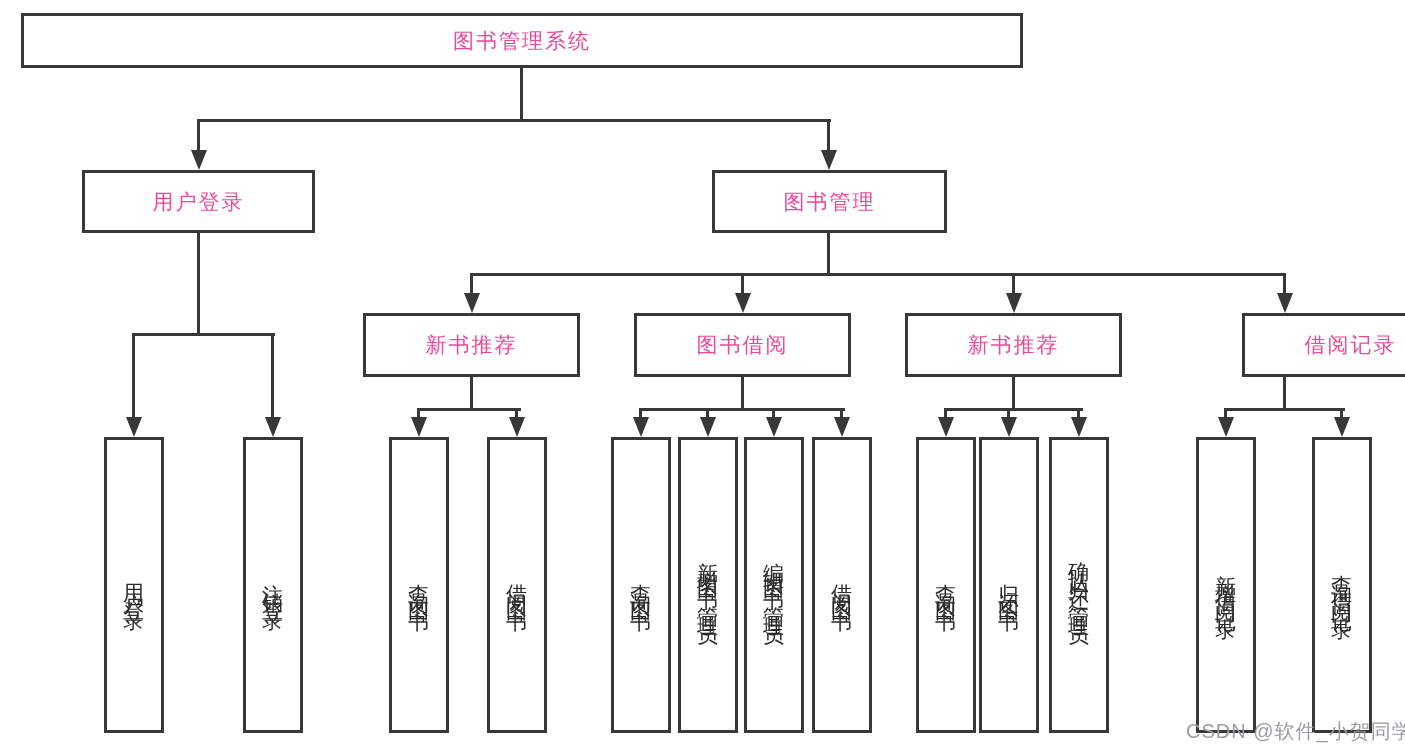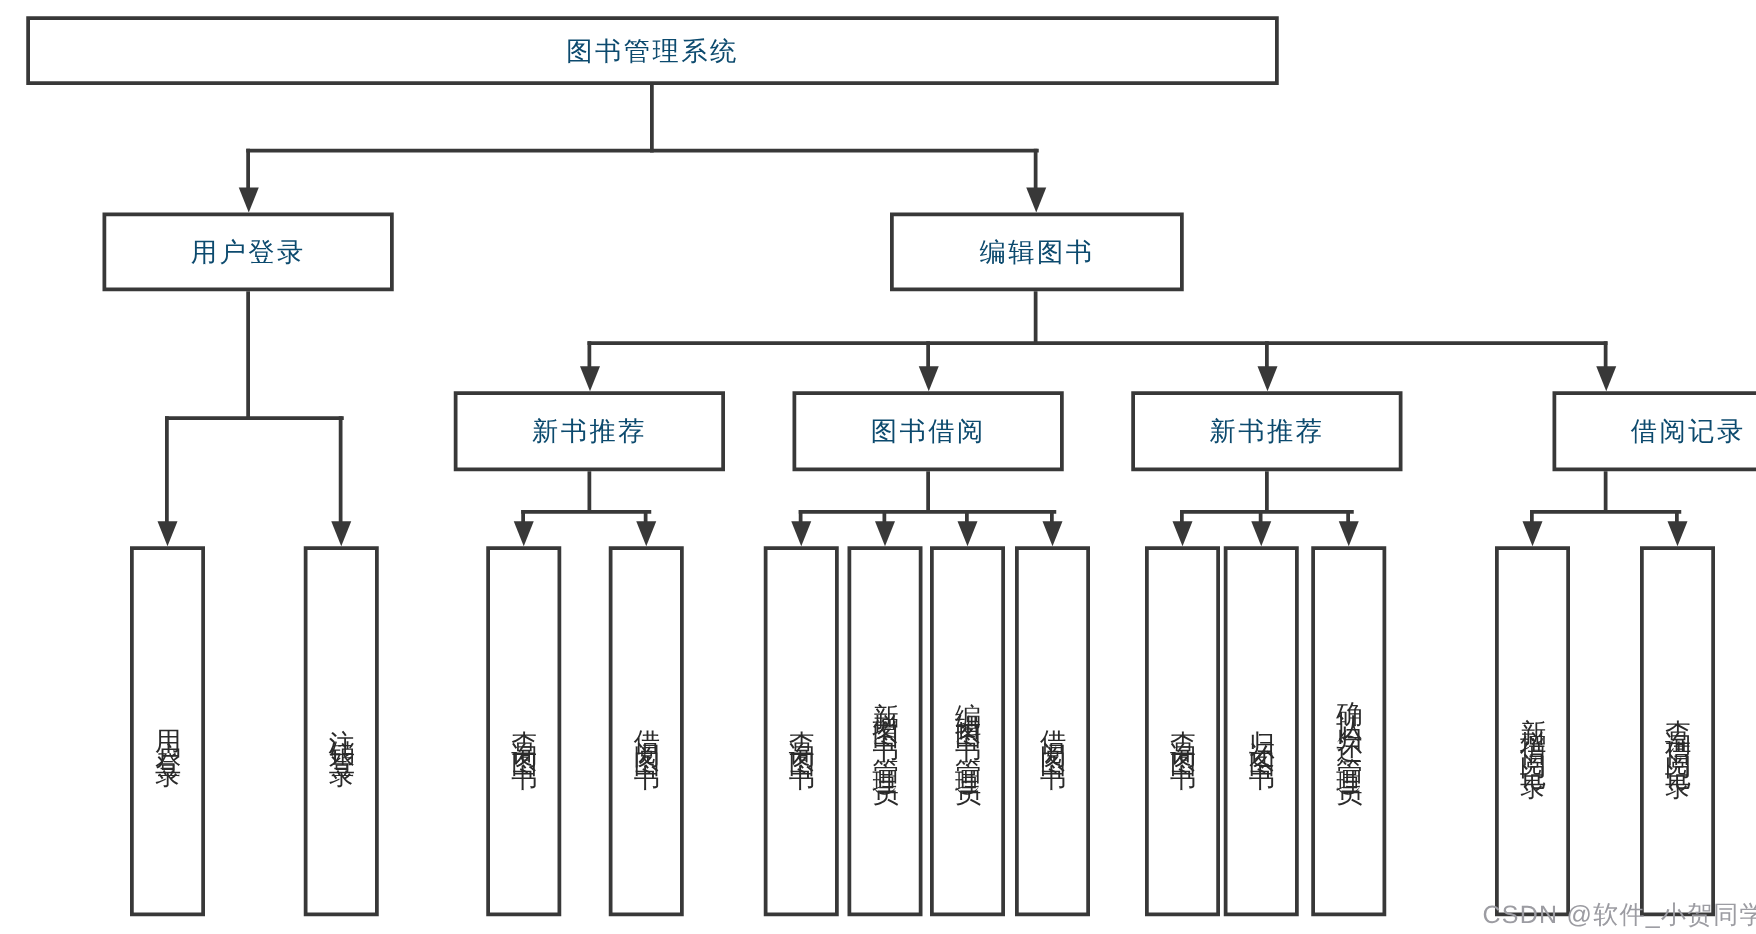--- a/index.html
+++ b/index.html
@@ -9,21 +9,21 @@
     background:#ffffff;
     font-family:"Liberation Sans","DejaVu Sans",sans-serif;
     overflow:hidden;
   }
   .box{
     position:absolute;
     box-sizing:border-box;
     border:3px solid #383838;
     background:#ffffff;
     display:flex;align-items:center;justify-content:center;
-    font-size:21px;letter-spacing:2px;color:#0c4a6e;
+    font-size:21px;letter-spacing:2px;color:#ec4899;
   }
   .vbox{
     position:absolute;
     box-sizing:border-box;
     border:3px solid #383838;
     background:#ffffff;
     display:flex;align-items:center;justify-content:center;
   }
   .vtext{
     writing-mode:vertical-rl;
@@ -64,21 +64,21 @@
   <div class="hl" style="left:197px;top:119px;width:634px"></div>
   <div class="vl" style="left:197px;top:119px;height:33px"></div>
   <div class="arr" style="left:191px;top:150px"></div>
   <div class="vl" style="left:827px;top:119px;height:33px"></div>
   <div class="arr" style="left:821px;top:150px"></div>
 
   <div class="box" style="left:82px;top:170px;width:233px;height:63px">
     <span>用户登录</span>
   </div>
   <div class="box" style="left:712px;top:170px;width:235px;height:63px">
-    <span>编辑图书</span>
+    <span>图书管理</span>
   </div>
 
   <div class="vl" style="left:197px;top:233px;height:103px"></div>
   <div class="hl" style="left:132px;top:333px;width:143px"></div>
   <div class="vl" style="left:132px;top:333px;height:86px"></div>
   <div class="arr" style="left:126px;top:417px"></div>
   <div class="vl" style="left:271px;top:333px;height:86px"></div>
   <div class="arr" style="left:265px;top:417px"></div>
 
   <div class="vl" style="left:827px;top:233px;height:43px"></div>

